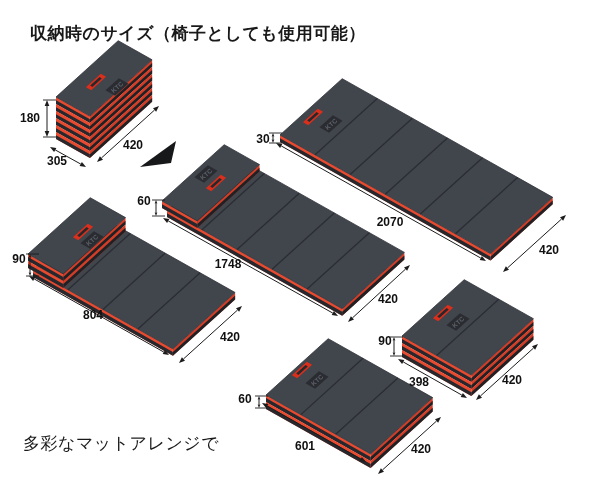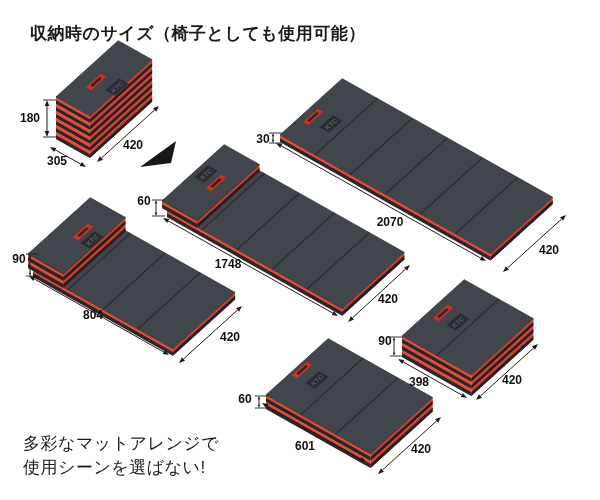--- a/index.html
+++ b/index.html
@@ -256,21 +256,20 @@
           <polygon points="538.0,344.0 535.1,349.7 532.0,346.3" fill="#1c1c1c"></polygon>
           <polygon points="476.0,400.0 478.9,394.3 482.0,397.7" fill="#1c1c1c"></polygon>
         </g>
       </g>
   </svg>
 
   <div class="title">収納時のサイズ（椅子としても使用可能）</div>
 
   <div class="footer">
     <div>多彩なマットアレンジで</div>
-    <div>使用シーンを選ばない!</div>
   </div>
 
   <span class="dim" style="left:30px;top:118px">180</span>
   <span class="dim" style="left:57px;top:161px">305</span>
   <span class="dim" style="left:133px;top:145px">420</span>
 
   <span class="dim" style="left:263px;top:139px">30</span>
   <span class="dim" style="left:390px;top:222px">2070</span>
   <span class="dim" style="left:549px;top:250px">420</span>
 

